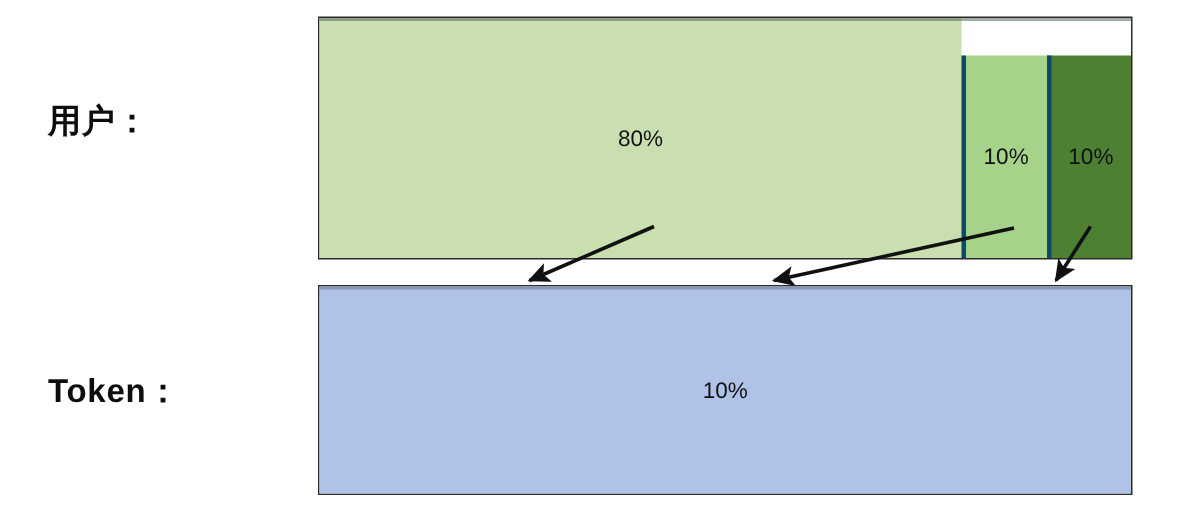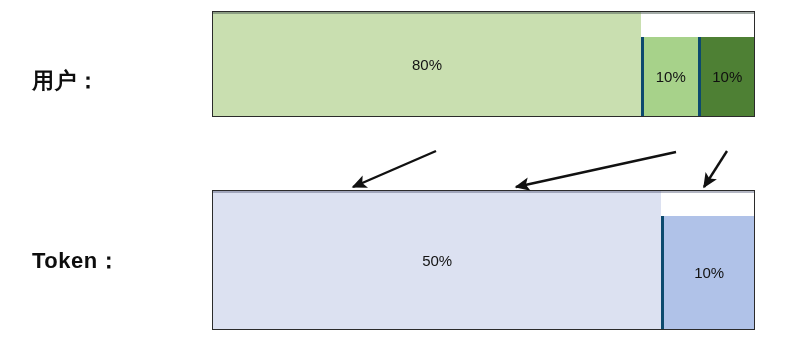--- a/index.html
+++ b/index.html
@@ -34,21 +34,21 @@
   #label-users  { left: 32px; top: 70px; }
   #label-tokens { left: 32px; top: 250px; text-align: center; }
 
   
   .bar {
     position: absolute;
     display: flex;
     box-sizing: border-box;
     border: 1px solid #2b2b2b;
   }
-  #bar-users  { left: 212px; top: 11px;  width: 543px; height: 106px; }
+  #bar-users  { left: 212px; top: 11px;  width: 543px; height: 162px; }
   #bar-tokens { left: 212px; top: 190px; width: 543px; height: 140px; }
 
   .seg {
     position: relative;
     box-sizing: border-box;
     display: flex;
     align-items: center;
     justify-content: center;
     overflow: hidden;
   }
@@ -99,23 +99,20 @@
       <span class="seg-label">10%</span>
     </div>
     <div class="seg" style="flex: 10 0 0; background: #4e8034;">
       <span class="seg-label on-dark">10%</span>
     </div>
   </div>
 
   <div class="row-label" id="label-tokens">Token：</div>
 
   <div class="bar" id="bar-tokens">
-    <div class="seg" style="flex: 50 0 0; background: #dce1f1;">
-      <span class="seg-label">50%</span>
-    </div>
     <div class="seg" style="flex: 10 0 0; background: #b0c2e8;">
       <span class="seg-label">10%</span>
     </div>
   </div>
 
   <svg id="arrows" viewBox="0 0 788 346">
     <defs>
       <marker id="arrowhead" markerWidth="7" markerHeight="7" refX="5.6" refY="3" orient="auto" markerUnits="strokeWidth">
         <path d="M0,0.2 L6.2,3 L0,5.8 L1.4,3 Z" fill="#111111"></path>
       </marker>

